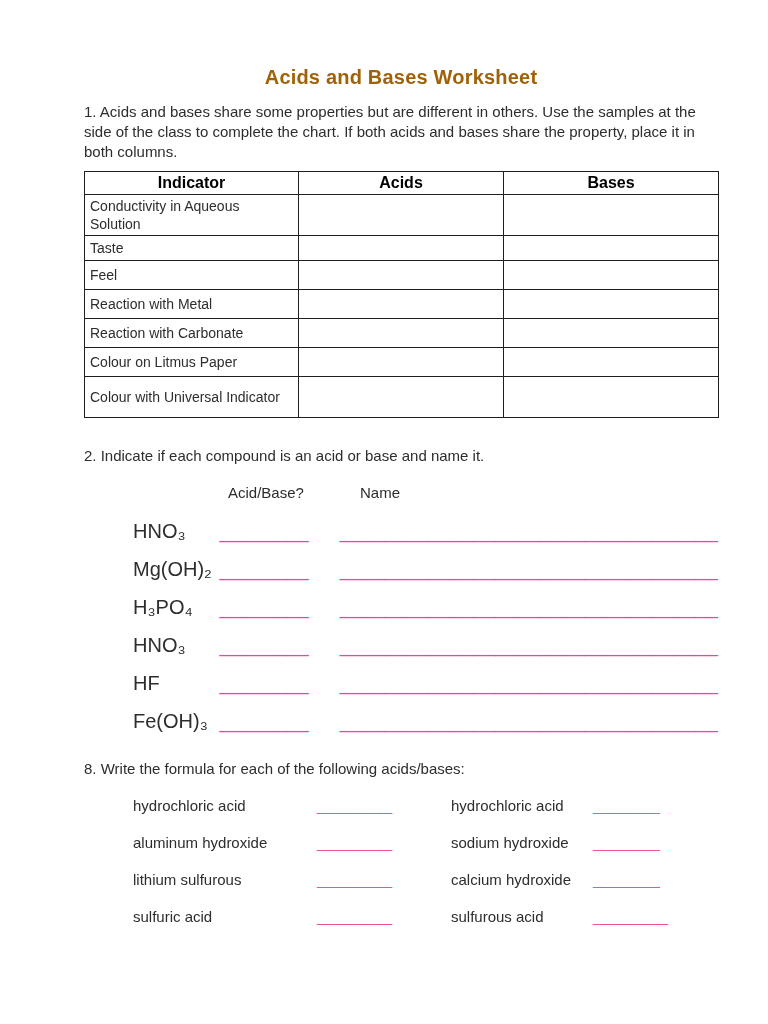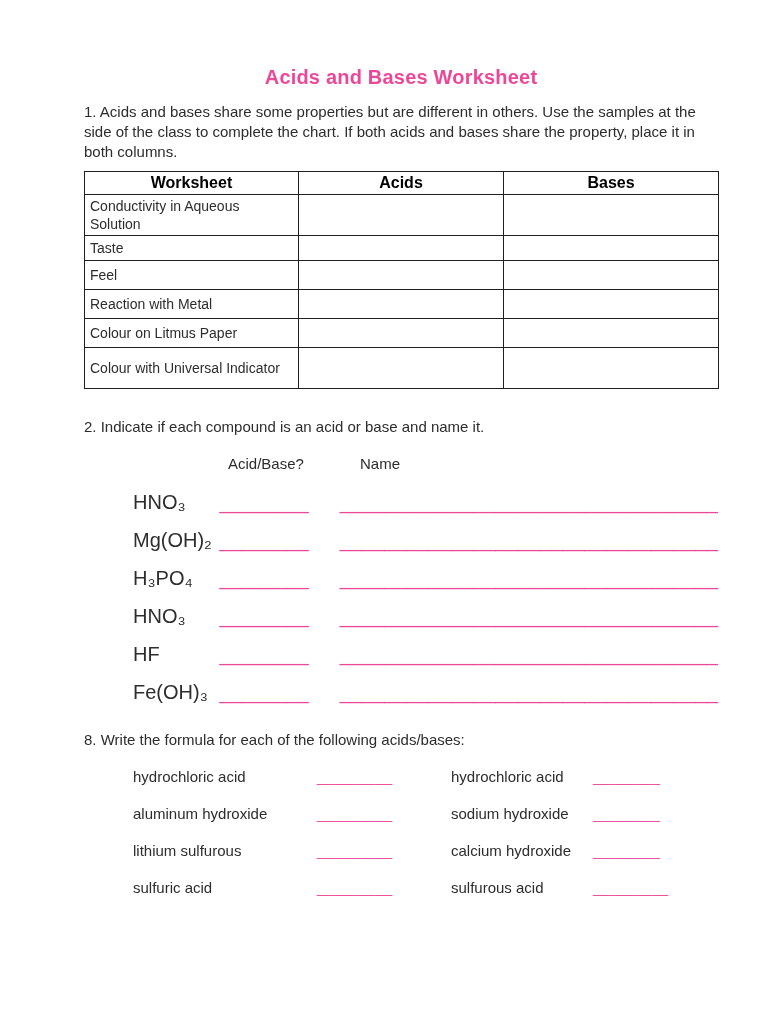--- a/index.html
+++ b/index.html
@@ -10,21 +10,21 @@
     -webkit-font-smoothing: antialiased;
   }
   .page { position: relative; width: 768px; height: 1024px; overflow: hidden; background: #ffffff; }
   .content { position: absolute; left: 84px; top: 0; width: 634px; }
 
   .title {
     margin: 66px 0 0 0;
     text-align: center;
     font-size: 20px;
     font-weight: bold;
-    color: #ec4899;
+    color: #a16207;
     letter-spacing: 0.2px;
   }
   .intro { margin: 13px 0 8px 0; font-size: 15px; line-height: 20px; }
 
   table.props {
     border-collapse: collapse;
     table-layout: fixed;
     width: 634px;
     margin-top: 9px;
   }
@@ -67,21 +67,21 @@
     <p class="intro">1. Acids and bases share some properties but are different in others.  Use the samples at the side of the class to complete the chart. If both acids and bases share the property, place it in both columns.</p>
 
     <table class="props">
       <colgroup>
           <col style="width:214px">
           <col style="width:205px">
           <col style="width:215px">
         </colgroup>
       <thead>
         <tr>
-          <th>Worksheet</th>
+          <th>Indicator</th>
           <th>Acids</th>
           <th>Bases</th>
         </tr>
       </thead>
       <tbody>
         <tr class="h40">
           <td>Conductivity in Aqueous Solution</td>
           <td></td>
           <td></td>
         </tr>
@@ -90,20 +90,25 @@
           <td></td>
           <td></td>
         </tr>
         <tr class="h28">
           <td>Feel</td>
           <td></td>
           <td></td>
         </tr>
         <tr class="h28">
           <td>Reaction with Metal</td>
+          <td></td>
+          <td></td>
+        </tr>
+        <tr class="h28">
+          <td>Reaction with Carbonate</td>
           <td></td>
           <td></td>
         </tr>
         <tr class="h28">
           <td>Colour on Litmus Paper</td>
           <td></td>
           <td></td>
         </tr>
         <tr class="h40">
           <td>Colour with Universal Indicator</td>

